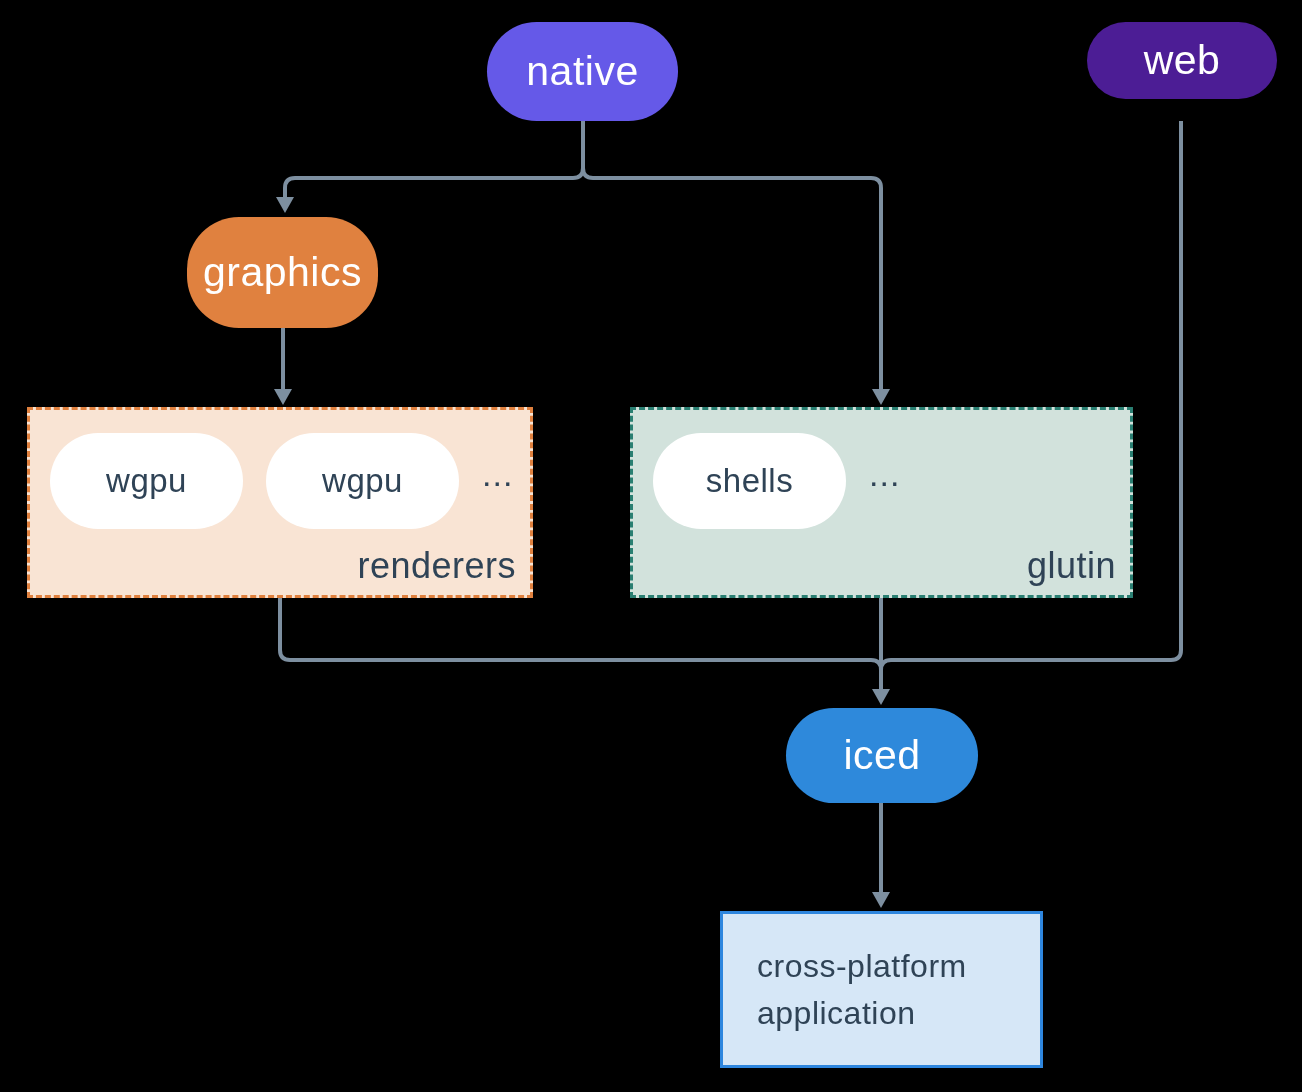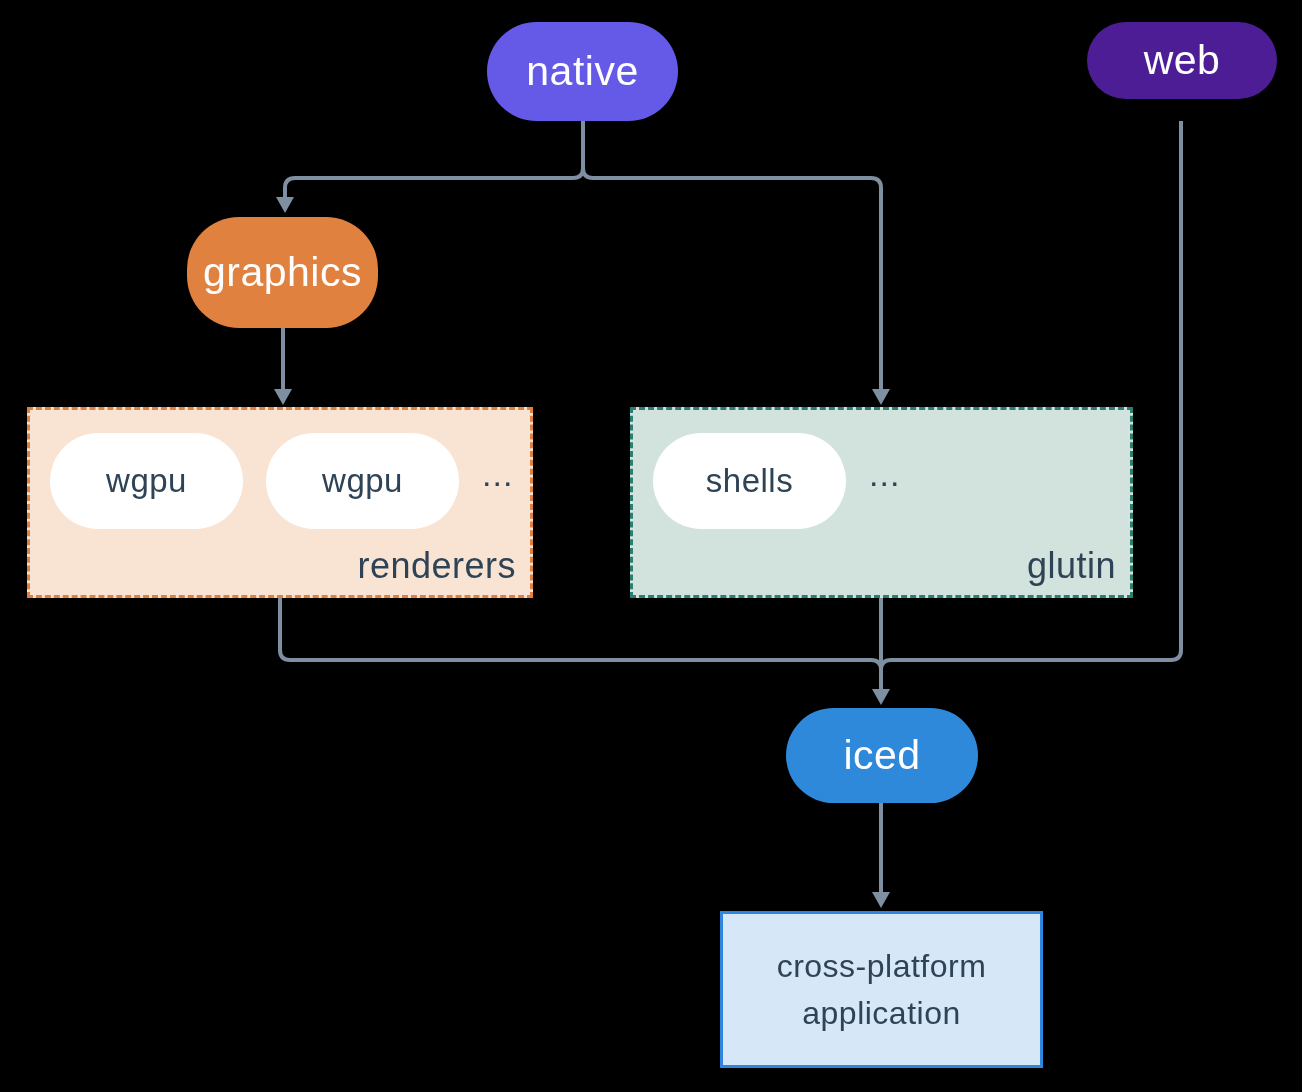--- a/index.html
+++ b/index.html
@@ -103,21 +103,20 @@
     left: 720px;
     top: 911px;
     width: 323px;
     height: 157px;
     box-sizing: border-box;
     background: #d6e7f7;
     border: 3px solid #2e86de;
     display: flex;
     align-items: center;
     justify-content: center;
-    text-align: center;
     font-size: 32px;
     line-height: 1.45;
     color: #2f4356;
     letter-spacing: 0.5px;
     padding: 0 34px;
   }
 </style>
 </head>
 <body>
 

